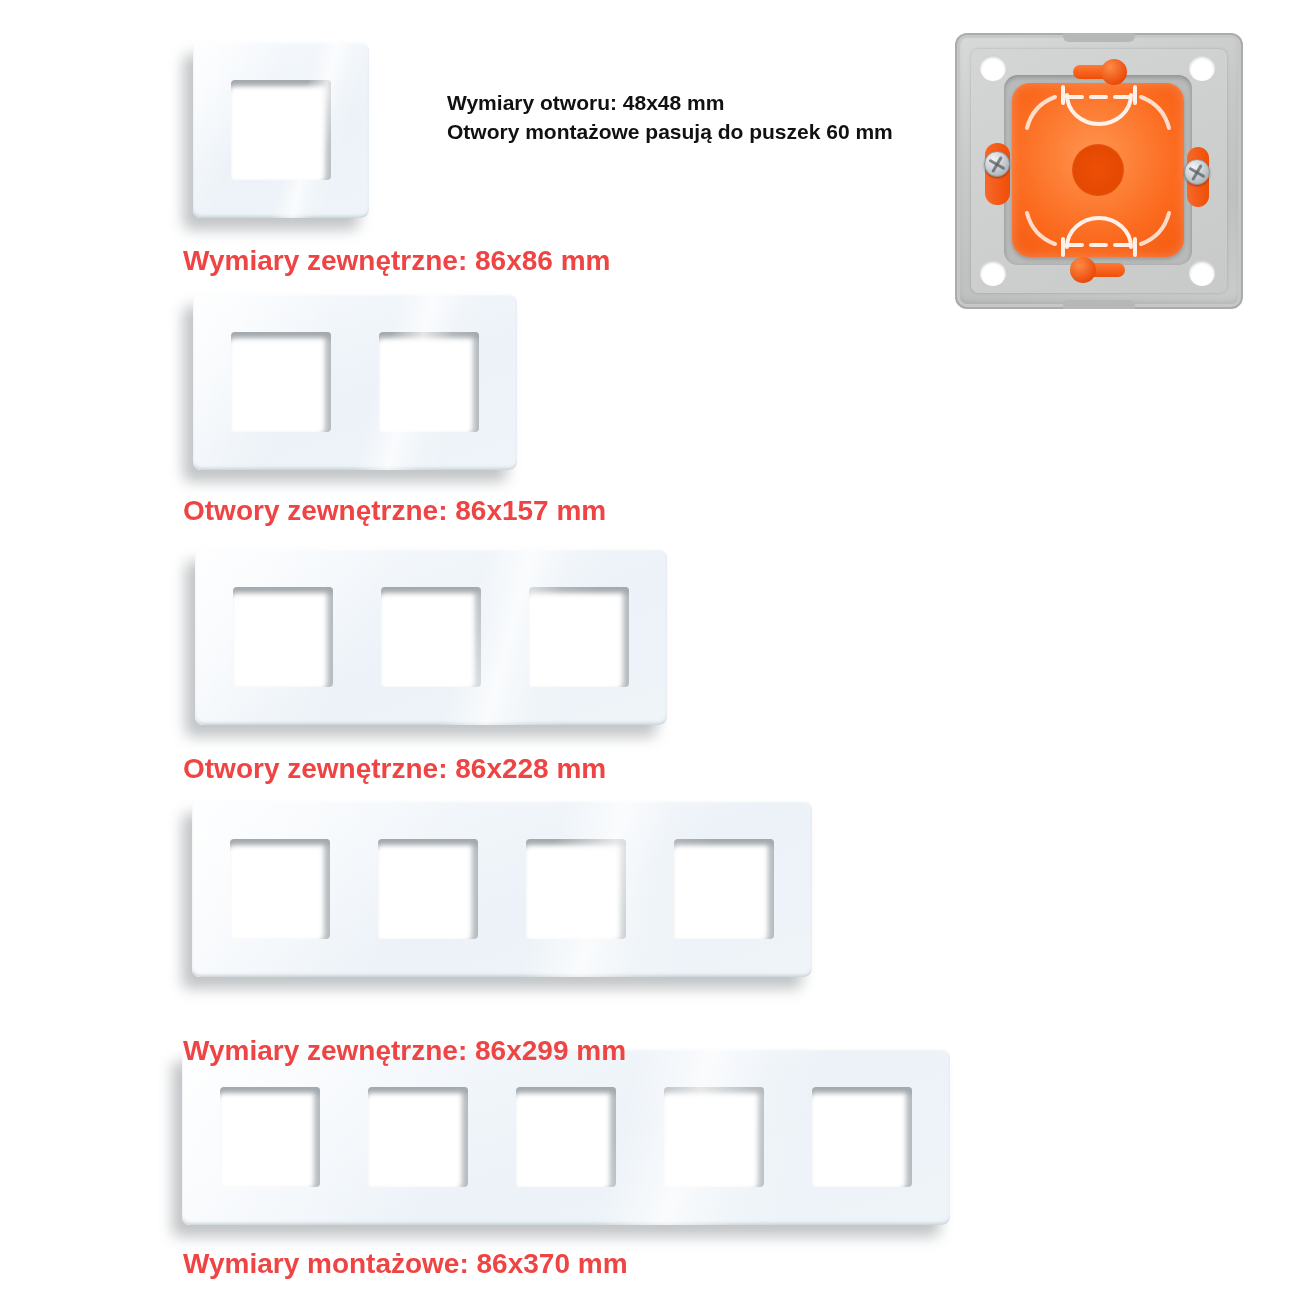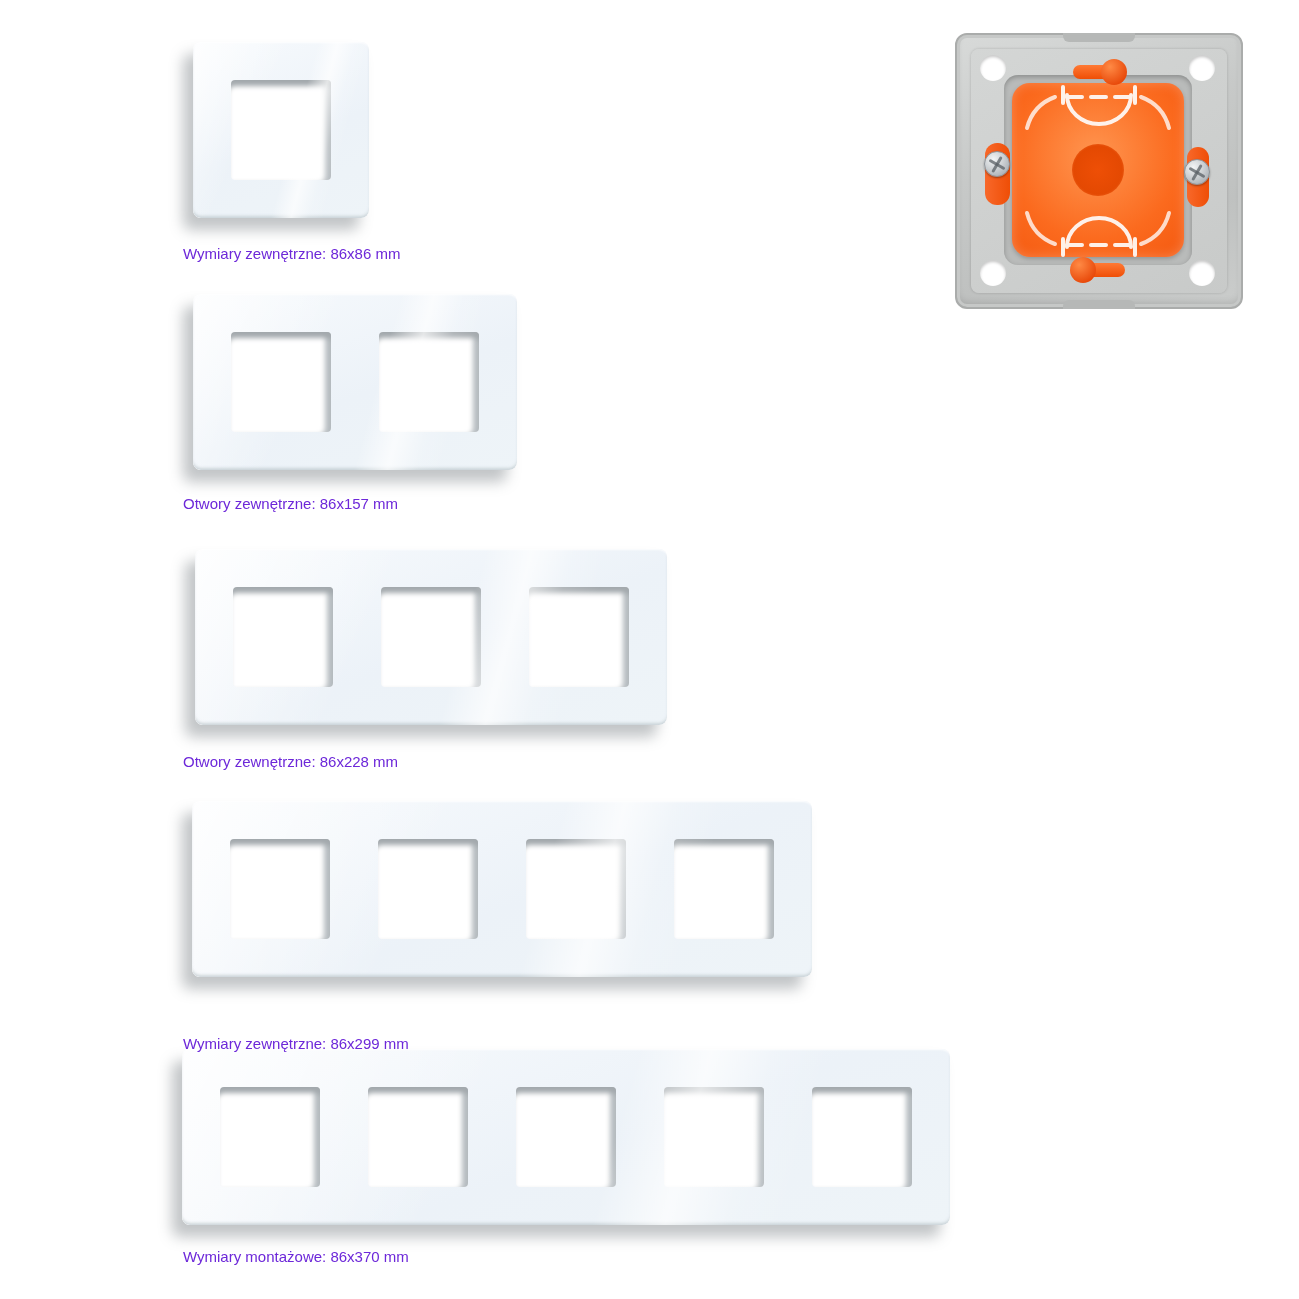--- a/index.html
+++ b/index.html
@@ -10,21 +10,21 @@
   }
 
   
   .spec-block{
     position:absolute;left:447px;top:88px;
     font-size:21px;font-weight:700;color:#111111;line-height:29px;
     white-space:nowrap;
   }
   .frame-label{
     position:absolute;left:183px;
-    font-size:15px;font-weight:400;color:#6d28d9;white-space:nowrap;
+    font-size:28px;font-weight:700;color:#ef4444;white-space:nowrap;
   }
   .l1{top:245px}.l2{top:495px}.l3{top:753px}.l4{top:1035px}.l5{top:1248px}
 
   
   .glass-frame{
     position:absolute;height:176px;border-radius:8px;
     background:
       linear-gradient(115deg, rgba(255,255,255,0.85) 0%, rgba(255,255,255,0) 38%),
       linear-gradient(160deg, #f7fafd 0%, #ecf2f8 55%, #eef4f8 100%);
     box-shadow:
@@ -111,20 +111,22 @@
   .mb-screw::after{transform:rotate(-60deg);}
   .mb-screw.left{left:29px;top:118px;}
   .mb-screw.right{left:229px;top:126px;}
 </style>
 </head>
 <body>
 
 <div>
 
   <section class="spec-block">
+    <div>Wymiary otworu: 48x48 mm</div>
+    <div>Otwory montażowe pasują do puszek 60 mm</div>
   </section>
 
   <div class="glass-frame f1" style="width: 176px;">
       <div class="cutout"></div>
     </div>
   <div class="glass-frame f2" style="width: 324px;">
       <div class="cutout"></div>
       <div class="cutout"></div>
     </div>
   <div class="glass-frame f3" style="width: 472px;">

